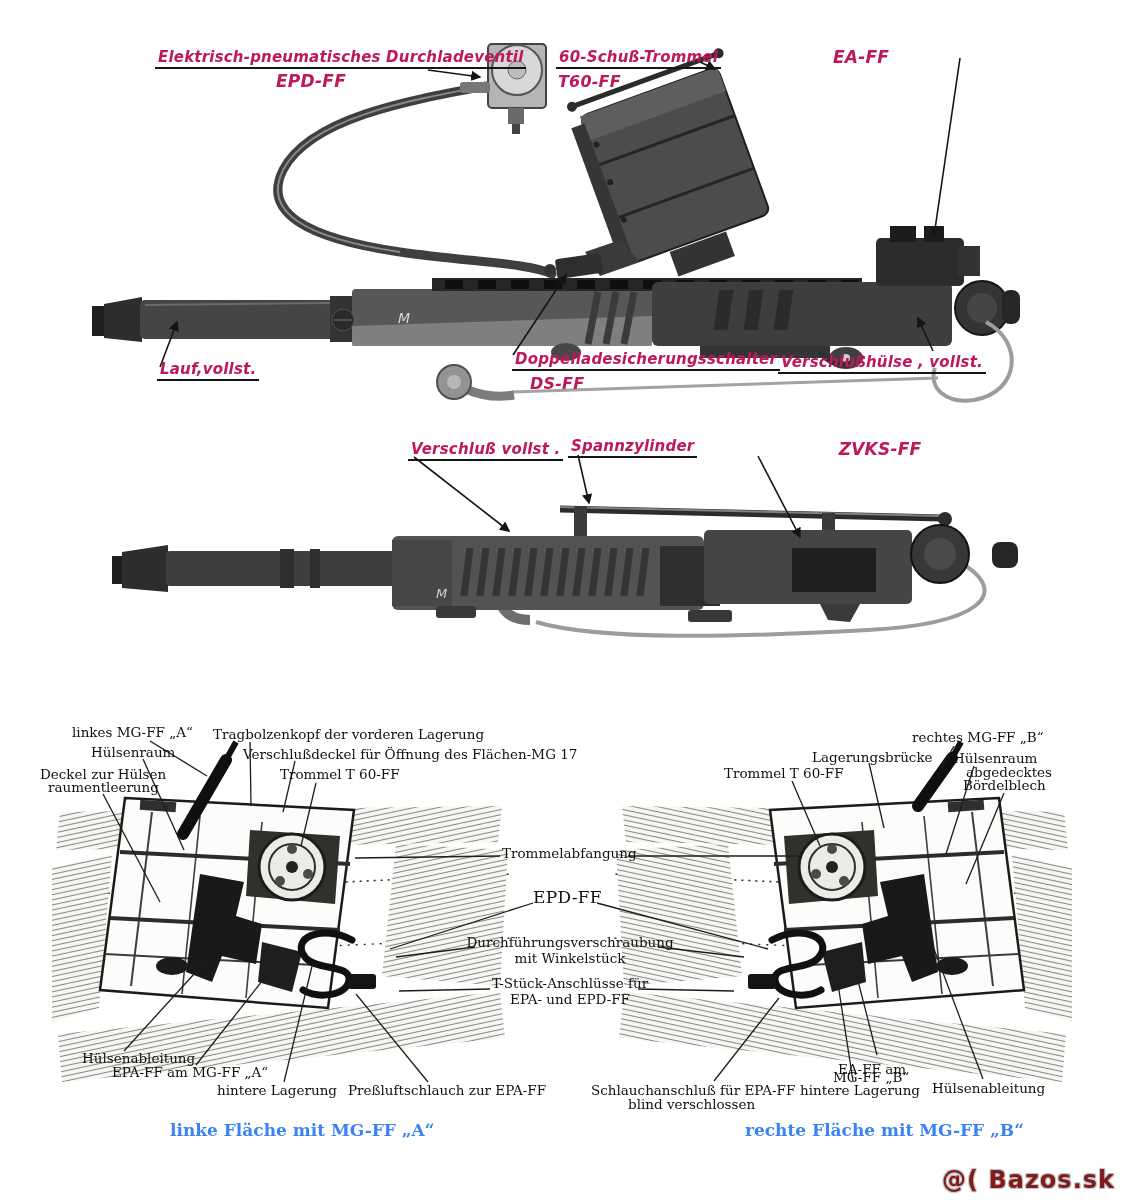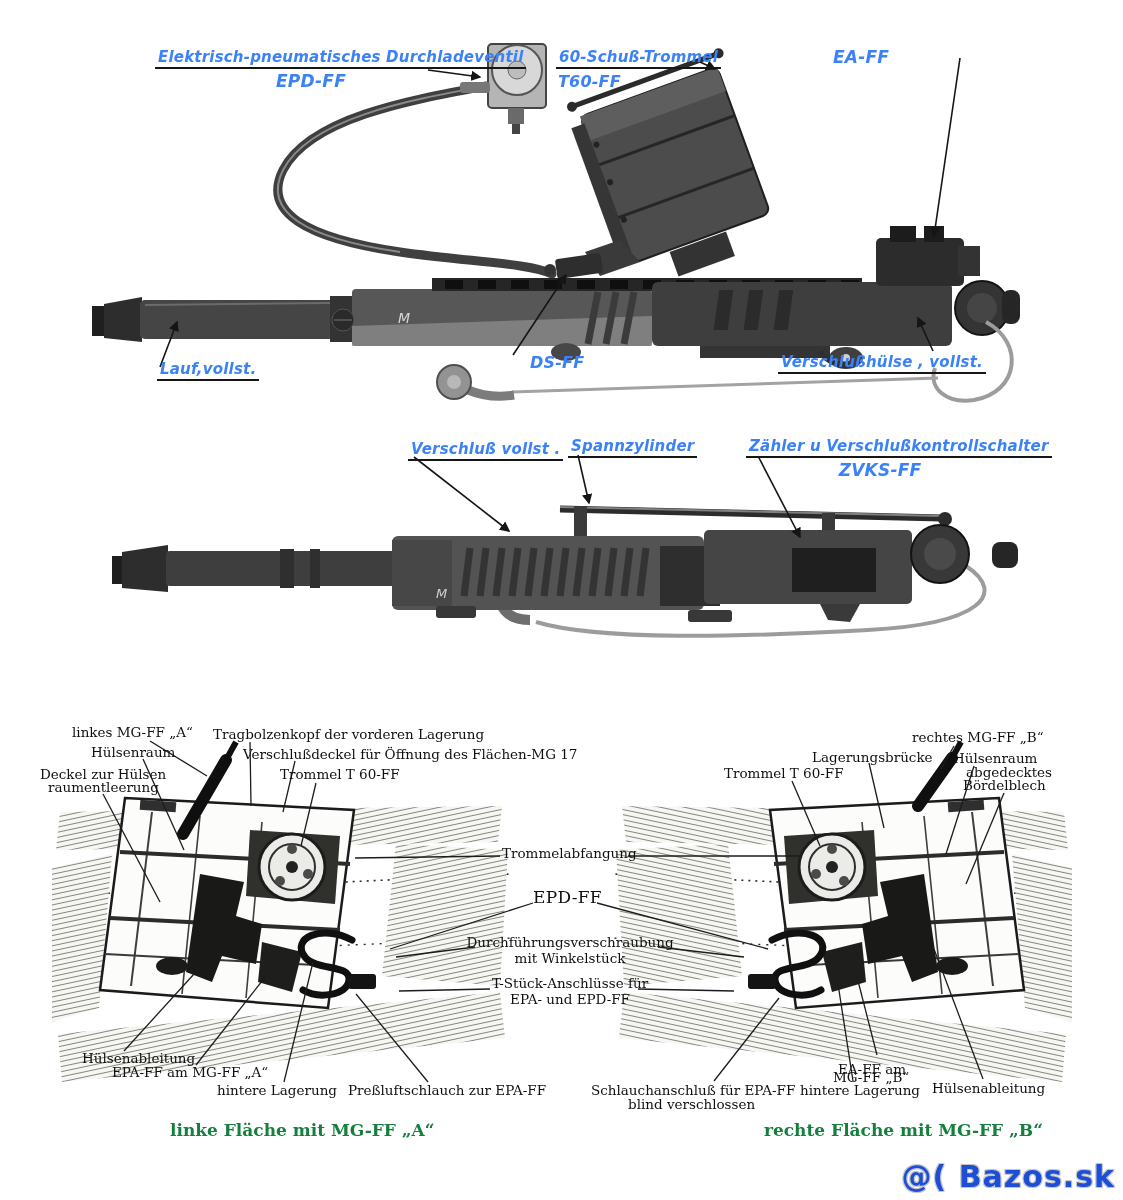--- a/index.html
+++ b/index.html
@@ -1,29 +1,29 @@
 <!DOCTYPE html>
 <html><head>
 <meta charset="utf-8">
 <style>
   html,body{margin:0;padding:0;}
   body{width:1123px;height:1200px;position:relative;background:#ffffff;overflow:hidden;}
   .art{position:absolute;left:0;top:0;z-index:1;}
-  .lbl{position:absolute;white-space:nowrap;color:#3b82f6;z-index:2;}
+  .lbl{position:absolute;white-space:nowrap;color:#be185d;z-index:2;}
   .hand{font-family:"DejaVu Sans",sans-serif;font-style:italic;font-weight:600;font-size:15px;letter-spacing:.2px;}
   .hand-u{border-bottom:2px solid #161616;padding:0 3px 1px 3px;display:inline-block;}
   .abbr{display:block;text-align:center;font-size:17px;margin-top:2px;}
   .abbr-left{display:block;text-align:left;font-size:16px;margin-top:3px;padding-left:2px;}
   .frak{font-family:"DejaVu Serif",serif;font-weight:400;font-size:13.5px;color:#101010;}
   .frak-big{font-size:17px;letter-spacing:.3px;}
   .ctr{text-align:center;}
   .ctr span{display:block;}
-  .cap{font-family:"DejaVu Serif",serif;font-weight:700;font-size:17px;color:#15803d;}
+  .cap{font-family:"DejaVu Serif",serif;font-weight:700;font-size:17px;color:#3b82f6;}
   .wm{position:absolute;right:8px;bottom:6px;z-index:3;font-family:"DejaVu Sans",sans-serif;
-      font-weight:700;font-size:30px;letter-spacing:1px;color:#1d4ed8;
+      font-weight:700;font-size:24px;letter-spacing:1px;color:#7f1d1d;
       text-shadow:1px 1px 0 #c7c7c7,-1px -1px 0 #c7c7c7,1px -1px 0 #c7c7c7,-1px 1px 0 #c7c7c7,0 0 2px #d4d4d4;}
 </style>
 </head>
 <body>
 
 <svg class="art" width="1123" height="1200" viewBox="0 0 1123 1200">
   <defs>
     <pattern id="hatch" width="5" height="5" patternUnits="userSpaceOnUse" patternTransform="rotate(78)">
       <rect width="5" height="5" fill="#f6f6f3"></rect>
       <line x1="0" y1="0" x2="0" y2="5" stroke="#2a2a22" stroke-width="1.1"></line>
@@ -248,34 +248,34 @@
   <span class="hand-u">60-Schuß-Trommel</span>
   <span class="abbr-left">T60-FF</span>
 </div>
 <div class="lbl hand" style="left:747px;top:45px;width:228px;">
   <span class="abbr">EA-FF</span>
 </div>
 <div class="lbl hand" style="left:157px;top:360px;">
   <span class="hand-u">Lauf,vollst.</span>
 </div>
 <div class="lbl hand" style="left:512px;top:350px;">
+  <span class="hand-u">Doppelladesicherungsschalter</span>
   <span class="abbr-left" style="padding-left:18px;">DS-FF</span>
 </div>
 <div class="lbl hand" style="left:778px;top:353px;">
   <span class="hand-u">Verschlußhülse , vollst.</span>
 </div>
 
 <div class="lbl hand" style="left:408px;top:440px;">
   <span class="hand-u">Verschluß vollst .</span>
 </div>
 <div class="lbl hand" style="left:568px;top:437px;">
   <span class="hand-u">Spannzylinder</span>
 </div>
 <div class="lbl hand" style="left:746px;top:437px;width:268px;">
-  <span class="hand-u">Zähler u Verschlußkontrollschalter</span>
   <span class="abbr">ZVKS-FF</span>
 </div>
 
 <div class="lbl frak" style="left:72px;top:724px;">linkes MG-FF „A“</div>
 <div class="lbl frak" style="left:213px;top:726px;">Tragbolzenkopf der vorderen Lagerung</div>
 <div class="lbl frak" style="left:91px;top:744px;">Hülsenraum</div>
 <div class="lbl frak" style="left:243px;top:746px;">Verschlußdeckel für Öffnung des Flächen-MG 17</div>
 <div class="lbl frak" style="left:40px;top:766px;">Deckel zur Hülsen</div>
 <div class="lbl frak" style="left:48px;top:779px;">raumentleerung</div>
 <div class="lbl frak" style="left:280px;top:766px;">Trommel T 60-FF</div>
@@ -302,14 +302,14 @@
 <div class="lbl frak" style="left:966px;top:764px;">abgedecktes</div>
 <div class="lbl frak" style="left:963px;top:777px;text-align:right;">Bördelblech</div>
 <div class="lbl frak" style="left:591px;top:1082px;">Schlauchanschluß für EPA-FF</div>
 <div class="lbl frak" style="left:628px;top:1096px;">blind verschlossen</div>
 <div class="lbl frak" style="left:838px;top:1055px;margin-top:6px;">EA-FF am</div>
 <div class="lbl frak" style="left:833px;top:1069px;">MG-FF „B“</div>
 <div class="lbl frak" style="left:800px;top:1082px;">hintere Lagerung</div>
 <div class="lbl frak" style="left:932px;top:1080px;">Hülsenableitung</div>
 
 <div class="lbl cap" style="left:170px;top:1120px;">linke Fläche mit MG-FF „A“</div>
-<div class="lbl cap" style="left:745px;top:1120px;margin-left:19px;">rechte Fläche mit MG-FF „B“</div>
+<div class="lbl cap" style="left:745px;top:1120px;">rechte Fläche mit MG-FF „B“</div>
 <div class="wm">@( Bazos.sk</div>
 
 </body></html>

